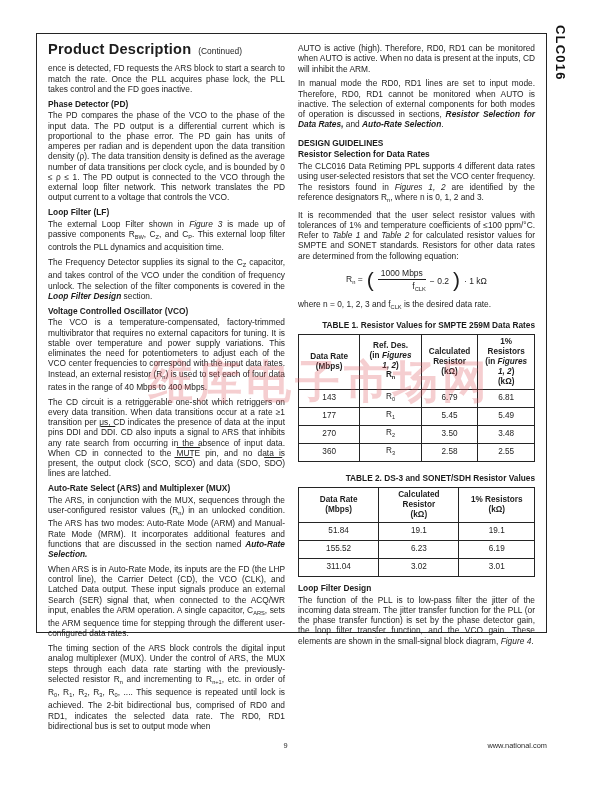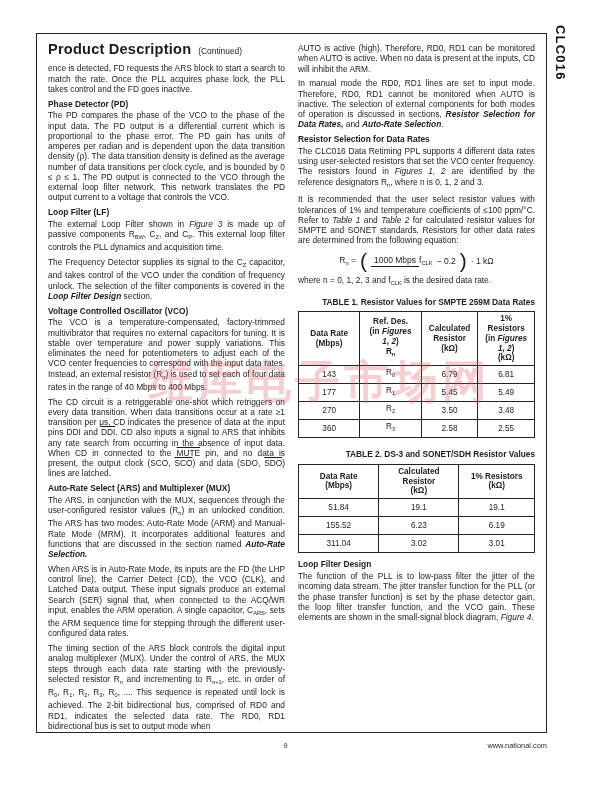--- a/index.html
+++ b/index.html
@@ -2,21 +2,21 @@
 <html><head>
 <meta charset="utf-8">
 <style>
   html,body{margin:0;padding:0;}
   body{
     width:612px;height:792px;position:relative;background:#ffffff;
     font-family:"Liberation Sans",sans-serif;color:#1d1d1d;overflow:hidden;
   }
   .sheet{position:absolute;inset:0;}
   .content-box{
-    position:absolute;left:36px;top:33px;width:511px;height:700px;
+    position:absolute;left:36px;top:33px;width:511px;height:600px;
     border:1.6px solid #242424;box-sizing:border-box;padding:9px 11px 0 11px;
     background:#fff;
   }
   .columns{display:flex;gap:13px;}
   .col{width:239px;font-size:8.35px;line-height:10.25px;text-align:justify;}
   .title-row{margin:1px 0 7px 0;white-space:nowrap;}
   .main-title{font-size:14.6px;font-weight:bold;letter-spacing:0.2px;}
   .continued{font-size:8.4px;margin-left:7px;}
   .blk-p{margin:0 0 4.5px 0;}
   .blk-h{font-weight:bold;text-align:left;margin:1.5px 0 1.5px 0;}
@@ -30,21 +30,21 @@
     border:1.6px solid #242424;}
   .dtable th,.dtable td{
     border:1px solid #242424;text-align:center;vertical-align:middle;
     padding:2px 2px;white-space:pre-line;line-height:9.9px;font-size:8.2px;
   }
   .dtable th{font-weight:bold;border-bottom:1.8px solid #242424;}
   .dtable td{height:13px;}
   .equation{display:flex;align-items:center;justify-content:center;gap:4px;
     font-size:8.5px;margin:7px 0 5px 0;text-align:center;line-height:10px;}
   .paren{font-size:21px;font-weight:400;line-height:0.85;transform:translateY(-1px);}
-  .frac{display:inline-flex;flex-direction:row;align-items:center;}
+  .frac{display:inline-flex;flex-direction:column;align-items:flex-end;}
   .frac .num{border-bottom:1px solid #1d1d1d;padding:0 3px 1px 3px;}
   .frac .den{padding-top:1px;}
   .side-label{
     position:absolute;left:553px;top:25px;writing-mode:vertical-rl;
     font-size:13px;font-weight:bold;letter-spacing:1.2px;color:#101010;
   }
   .watermark{
     position:absolute;left:148px;top:352px;font-size:45px;font-weight:bold;
     color:rgba(221,92,100,0.30);letter-spacing:4px;pointer-events:none;
     filter:blur(0.4px);white-space:nowrap;font-family:"DejaVu Sans",sans-serif;
@@ -77,20 +77,21 @@
             <div class="blk-h"><span>Auto-Rate Select (ARS) and Multiplexer (MUX)</span></div>
             <div class="blk-p"><span>The ARS, in conjunction with the MUX, sequences through the user-configured resistor values (R</span><span class="s-sub">n</span><span>) in an unlocked condition. The ARS has two modes: Auto-Rate Mode (ARM) and Manual-Rate Mode (MRM). It incorporates additional features and functions that are discussed in the section named </span><span class="s-bi">Auto-Rate Selection.</span></div>
             <div class="blk-p"><span>When ARS is in Auto-Rate Mode, its inputs are the FD (the LHP control line), the Carrier Detect (CD), the VCO (CLK), and Latched Data output. These input signals produce an external Search (SER) signal that, when connected to the ACQ/WR input, enables the ARM operation. A single capacitor, C</span><span class="s-sub">ARS</span><span>, sets the ARM sequence time for stepping through the different user-configured data rates.</span></div>
             <div class="blk-p"><span>The timing section of the ARS block controls the digital input analog multiplexer (MUX). Under the control of ARS, the MUX steps through each data rate starting with the previously-selected resistor R</span><span class="s-sub">n</span><span> and incrementing to R</span><span class="s-sub">n+1</span><span>, etc. in order of R</span><span class="s-sub">0</span><span>, R</span><span class="s-sub">1</span><span>, R</span><span class="s-sub">2</span><span>, R</span><span class="s-sub">3</span><span>, R</span><span class="s-sub">0</span><span>, .... This sequence is repeated until lock is achieved. The 2-bit bidirectional bus, comprised of RD0 and RD1, indicates the selected data rate. The RD0, RD1 bidirectional bus is set to output mode when</span></div>
           </div>
       </div>
       <div class="col">
         <div id="right-blocks">
             <div class="blk-p"><span>AUTO is active (high). Therefore, RD0, RD1 can be monitored when AUTO is active. When no data is present at the inputs, CD will inhibit the ARM.</span></div>
             <div class="blk-p"><span>In manual mode the RD0, RD1 lines are set to input mode. Therefore, RD0, RD1 cannot be monitored when AUTO is inactive. The selection of external components for both modes of operation is discussed in sections, </span><span class="s-bi">Resistor Selection for Data Rates,</span><span> and </span><span class="s-bi">Auto-Rate Selection</span><span>.</span></div>
+            <div class="blk-h" style="margin-top: 8px;"><span>DESIGN GUIDELINES</span></div>
             <div class="blk-h"><span>Resistor Selection for Data Rates</span></div>
             <div class="blk-p"><span>The CLC016 Data Retiming PPL supports 4 different data rates using user-selected resistors that set the VCO center frequency. The resistors found in </span><span class="s-i">Figures 1, 2</span><span> are identified by the reference designators R</span><span class="s-sub">n</span><span>, where n is 0, 1, 2 and 3.</span></div>
             <div class="blk-p"><span>It is recommended that the user select resistor values with tolerances of 1% and temperature coefficients of ≤100 ppm/°C. Refer to </span><span class="s-i">Table 1</span><span> and </span><span class="s-i">Table 2</span><span> for calculated resistor values for SMPTE and SONET standards. Resistors for other data rates are determined from the following equation:</span></div>
             <div class="equation">
               <span><span>R</span><span class="s-sub">n</span><span> =</span></span>
               <span class="paren">(</span>
               <span class="frac">
                 <span class="num">1000 Mbps</span>
                 <span class="den"><span>f</span><span class="s-sub">CLK</span></span>
               </span>

